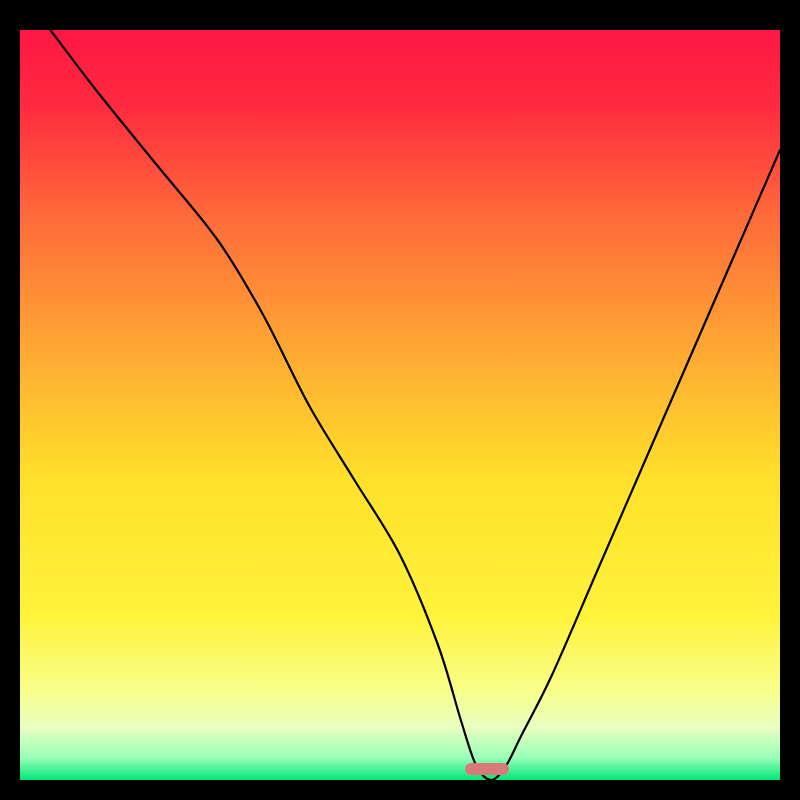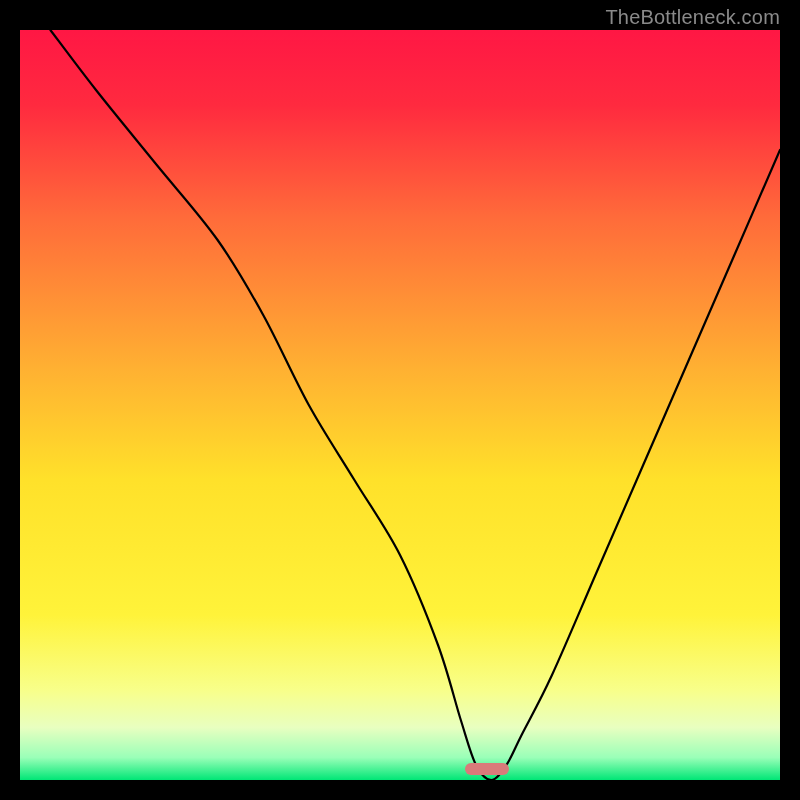--- a/index.html
+++ b/index.html
@@ -53,21 +53,20 @@
     font-size: 20px;
     color: #8a8a8a;
     letter-spacing: 0.2px;
   }
 </style>
 </head>
 <body>
 
 <div class="frame">
 
-  <div class="watermark">TheBottleneck.com</div>
 
   <div class="plot-area">
     <svg class="gradient" viewBox="0 0 760 750" preserveAspectRatio="none">
       <defs>
         <linearGradient id="bg-grad" x1="0" y1="0" x2="0" y2="1">
             <stop offset="0%" stop-color="#ff1744"></stop>
             <stop offset="10%" stop-color="#ff2a3f"></stop>
             <stop offset="25%" stop-color="#ff6b3a"></stop>
             <stop offset="45%" stop-color="#ffb032"></stop>
             <stop offset="60%" stop-color="#ffe12a"></stop>

